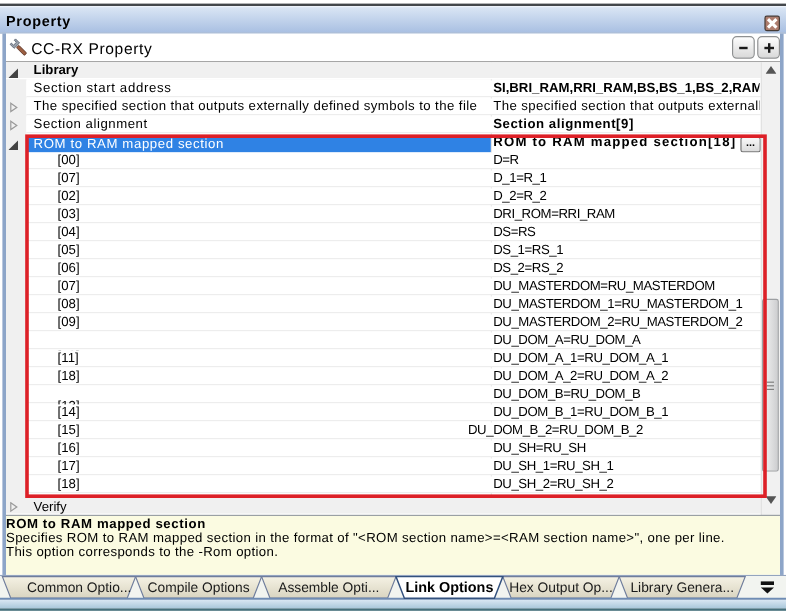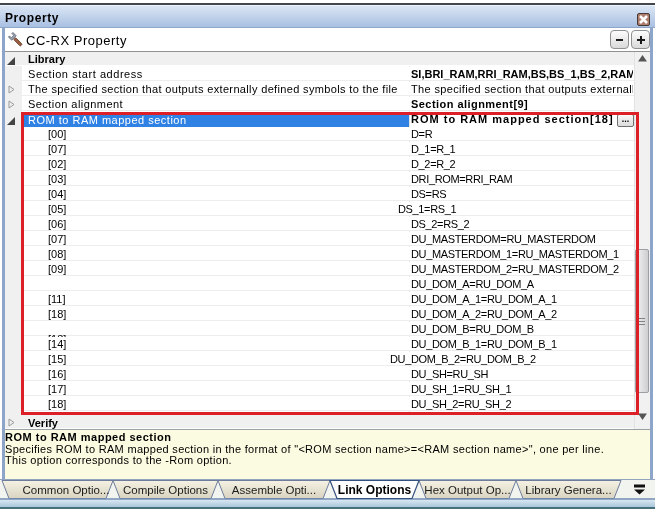--- a/index.html
+++ b/index.html
@@ -82,21 +82,21 @@
 <div class="abs rowtxt" style="left:48px;top:157px;width:357px;overflow:hidden;white-space:nowrap">[02]</div>
 <div class="abs rowtxt" style="left:411px;top:157px;width:225px;overflow:hidden;white-space:nowrap;letter-spacing:-0.35px">D_2=R_2</div>
 <div class="abs" style="left:22px;top:172px;width:612px;height:14px;background:#ffffff;border-bottom:1px solid #ededed"></div>
 <div class="abs rowtxt" style="left:48px;top:172px;width:357px;overflow:hidden;white-space:nowrap">[03]</div>
 <div class="abs rowtxt" style="left:411px;top:172px;width:225px;overflow:hidden;white-space:nowrap;letter-spacing:-0.35px">DRI_ROM=RRI_RAM</div>
 <div class="abs" style="left:22px;top:187px;width:612px;height:14px;background:#ffffff;border-bottom:1px solid #ededed"></div>
 <div class="abs rowtxt" style="left:48px;top:187px;width:357px;overflow:hidden;white-space:nowrap">[04]</div>
 <div class="abs rowtxt" style="left:411px;top:187px;width:225px;overflow:hidden;white-space:nowrap;letter-spacing:-0.35px">DS=RS</div>
 <div class="abs" style="left:22px;top:202px;width:612px;height:14px;background:#ffffff;border-bottom:1px solid #ededed"></div>
 <div class="abs rowtxt" style="left:48px;top:202px;width:357px;overflow:hidden;white-space:nowrap">[05]</div>
-<div class="abs rowtxt" style="left:398px;top:202px;width:225px;overflow:hidden;white-space:nowrap;letter-spacing:-0.35px">DS_1=RS_1</div>
+<div class="abs rowtxt" style="left:411px;top:202px;width:225px;overflow:hidden;white-space:nowrap;letter-spacing:-0.35px">DS_1=RS_1</div>
 <div class="abs" style="left:22px;top:217px;width:612px;height:14px;background:#ffffff;border-bottom:1px solid #ededed"></div>
 <div class="abs rowtxt" style="left:48px;top:217px;width:357px;overflow:hidden;white-space:nowrap">[06]</div>
 <div class="abs rowtxt" style="left:411px;top:217px;width:225px;overflow:hidden;white-space:nowrap;letter-spacing:-0.35px">DS_2=RS_2</div>
 <div class="abs" style="left:22px;top:232px;width:612px;height:14px;background:#ffffff;border-bottom:1px solid #ededed"></div>
 <div class="abs rowtxt" style="left:48px;top:232px;width:357px;overflow:hidden;white-space:nowrap">[07]</div>
 <div class="abs rowtxt" style="left:411px;top:232px;width:225px;overflow:hidden;white-space:nowrap;letter-spacing:-0.35px">DU_MASTERDOM=RU_MASTERDOM</div>
 <div class="abs" style="left:22px;top:247px;width:612px;height:14px;background:#ffffff;border-bottom:1px solid #ededed"></div>
 <div class="abs rowtxt" style="left:48px;top:247px;width:357px;overflow:hidden;white-space:nowrap">[08]</div>
 <div class="abs rowtxt" style="left:411px;top:247px;width:225px;overflow:hidden;white-space:nowrap;letter-spacing:-0.35px">DU_MASTERDOM_1=RU_MASTERDOM_1</div>
 <div class="abs" style="left:22px;top:262px;width:612px;height:14px;background:#ffffff;border-bottom:1px solid #ededed"></div>
@@ -123,21 +123,21 @@
 <div class="abs" style="left:22px;top:367px;width:612px;height:14px;background:#ffffff;border-bottom:1px solid #ededed"></div>
 <div class="abs rowtxt" style="left:48px;top:367px;width:357px;overflow:hidden;white-space:nowrap">[16]</div>
 <div class="abs rowtxt" style="left:411px;top:367px;width:225px;overflow:hidden;white-space:nowrap;letter-spacing:-0.35px">DU_SH=RU_SH</div>
 <div class="abs" style="left:22px;top:382px;width:612px;height:14px;background:#ffffff;border-bottom:1px solid #ededed"></div>
 <div class="abs rowtxt" style="left:48px;top:382px;width:357px;overflow:hidden;white-space:nowrap">[17]</div>
 <div class="abs rowtxt" style="left:411px;top:382px;width:183px;overflow:hidden;white-space:nowrap;letter-spacing:-0.35px">DU_SH_1=RU_SH_1</div>
 <div class="abs" style="left:22px;top:397px;width:612px;height:14px;background:#ffffff;border-bottom:1px solid #ededed"></div>
 <div class="abs rowtxt" style="left:48px;top:397px;width:357px;overflow:hidden;white-space:nowrap">[18]</div>
 <div class="abs rowtxt" style="left:411px;top:397px;width:225px;overflow:hidden;white-space:nowrap;letter-spacing:-0.35px">DU_SH_2=RU_SH_2</div>
 <div class="abs" style="left:5px;top:415px;width:645px;height:14px;background:#f0f0f0;border-bottom:1px solid #ffffff"></div>
-<div class="abs rowtxt" style="left:28px;top:416px;font-weight:bold">Verify</div>
+<div class="abs rowtxt" style="left:28px;top:416px;font-weight:normal">Verify</div>
 <svg class="abs" style="left:8px;top:418px" width="8" height="10">
     <polygon points="1,1 6,4.5 1,8" fill="none" stroke="#9a9a9a" stroke-width="1"></polygon>
   </svg>
 
 <div class="abs" style="left:634px;top:52px;width:16px;height:378px;background:#f1f1f1;border-left:1px solid #e2e2e2"></div>
 <svg class="abs" style="left:638px;top:55px" width="9" height="7">
     <polygon points="4.5,0 9,6.5 0,6.5" fill="#555555"></polygon>
   </svg>
 <svg class="abs" style="left:638px;top:413px" width="9" height="7">
     <polygon points="0,0.5 9,0.5 4.5,7" fill="#555555"></polygon>

